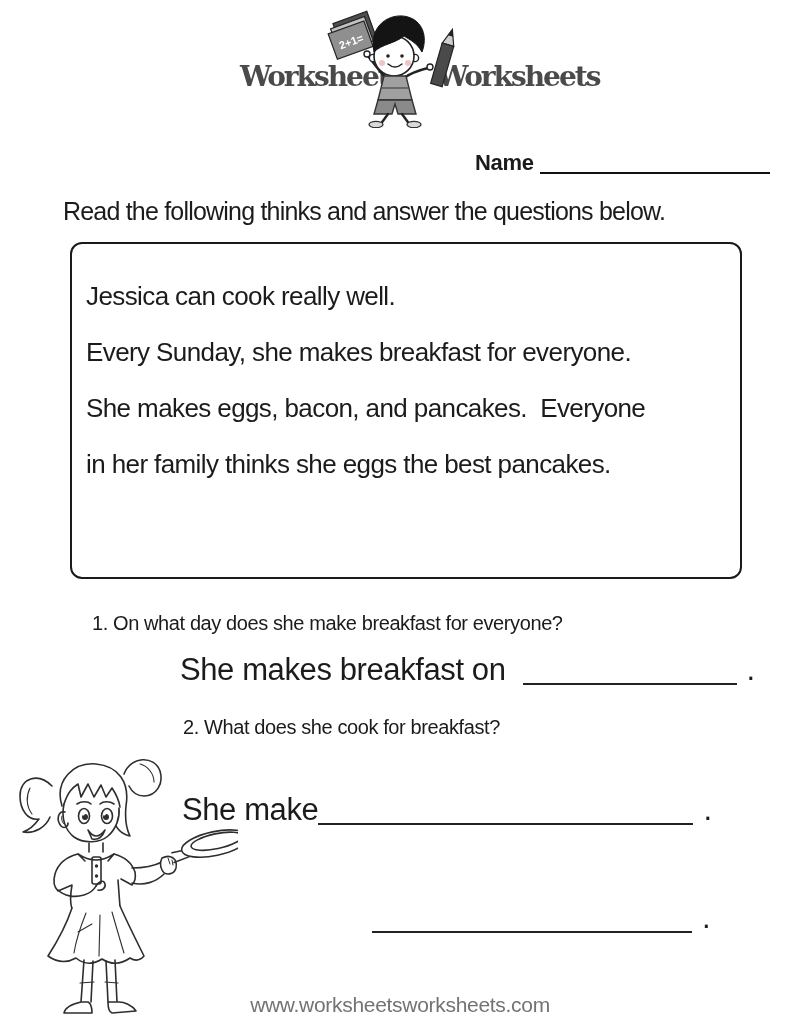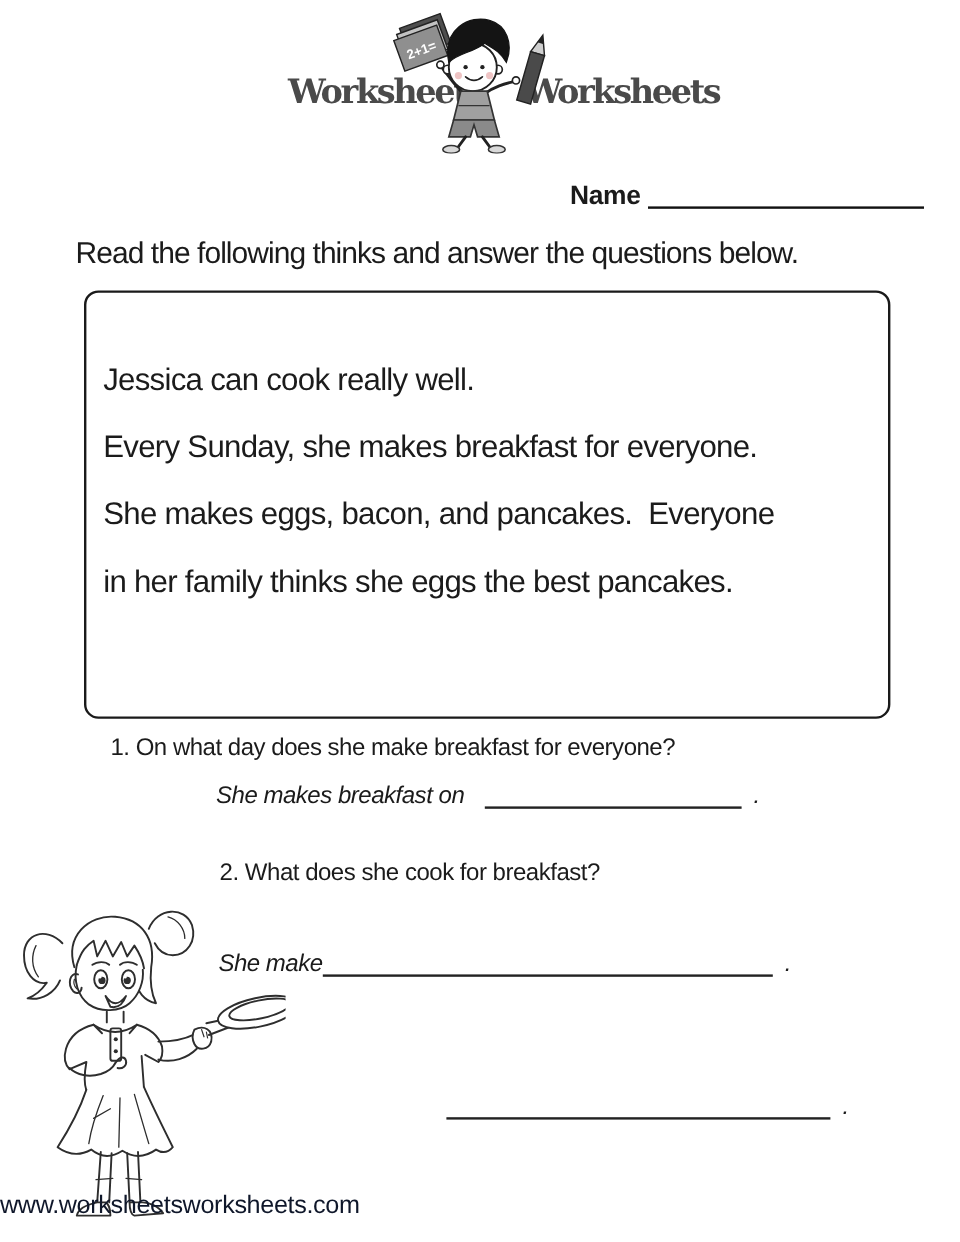--- a/index.html
+++ b/index.html
@@ -37,55 +37,55 @@
   .instruction{
     position:absolute;left:63px;top:197px;
     font-size:25px;letter-spacing:-0.8px;
   }
 
   
   .story-box{
     position:absolute;left:70px;top:242px;
     width:654px;height:309px;
     border:2px solid #1a1a1a;border-radius:12px;
-    padding:44px 0 0 14px;
+    padding:24px 0 0 14px;
     box-sizing:content-box;
   }
   .story-line{
     font-size:26px;line-height:56px;letter-spacing:-0.6px;
   }
 
   
   .q{position:absolute;font-size:20px;letter-spacing:-0.4px;text-align:center;}
   .q1{left:92px;top:612px;}
   .q2{left:183px;top:716px;}
   .q3{left:249px;top:843px;}
 
-  .a{position:absolute;font-size:20px;letter-spacing:-0.4px;white-space:nowrap;font-style:italic;}
+  .a{position:absolute;font-size:31px;letter-spacing:-0.4px;white-space:nowrap;}
   .a1{left:180px;top:652px;}
   .a2{left:182px;top:792px;}
   .a3{left:372px;top:900px;}
 
   .blank{
     display:inline-block;
     border-bottom:2px solid #222;
     position:relative;top:5px;
   }
   .a1 .blank{width:214px;margin-left:17px;}
   .a2 .blank{width:375px;}
   .a3 .blank{width:320px;height:26px;}
   .period{margin-left:10px;}
 
   
   .girl{position:absolute;left:8px;top:750px;}
 
   
   .footer{
     position:absolute;left:0;right:0;top:993px;
-    text-align:left;font-size:21px;letter-spacing:-0.3px;color:#0f172a;
+    text-align:center;font-size:21px;letter-spacing:-0.3px;color:#737373;
   }
 </style>
 </head>
 <body>
 
 <div class="page">
 
   <span class="logo-text left">Worksheets</span>
   <span class="logo-text right">Worksheets</span>
 

